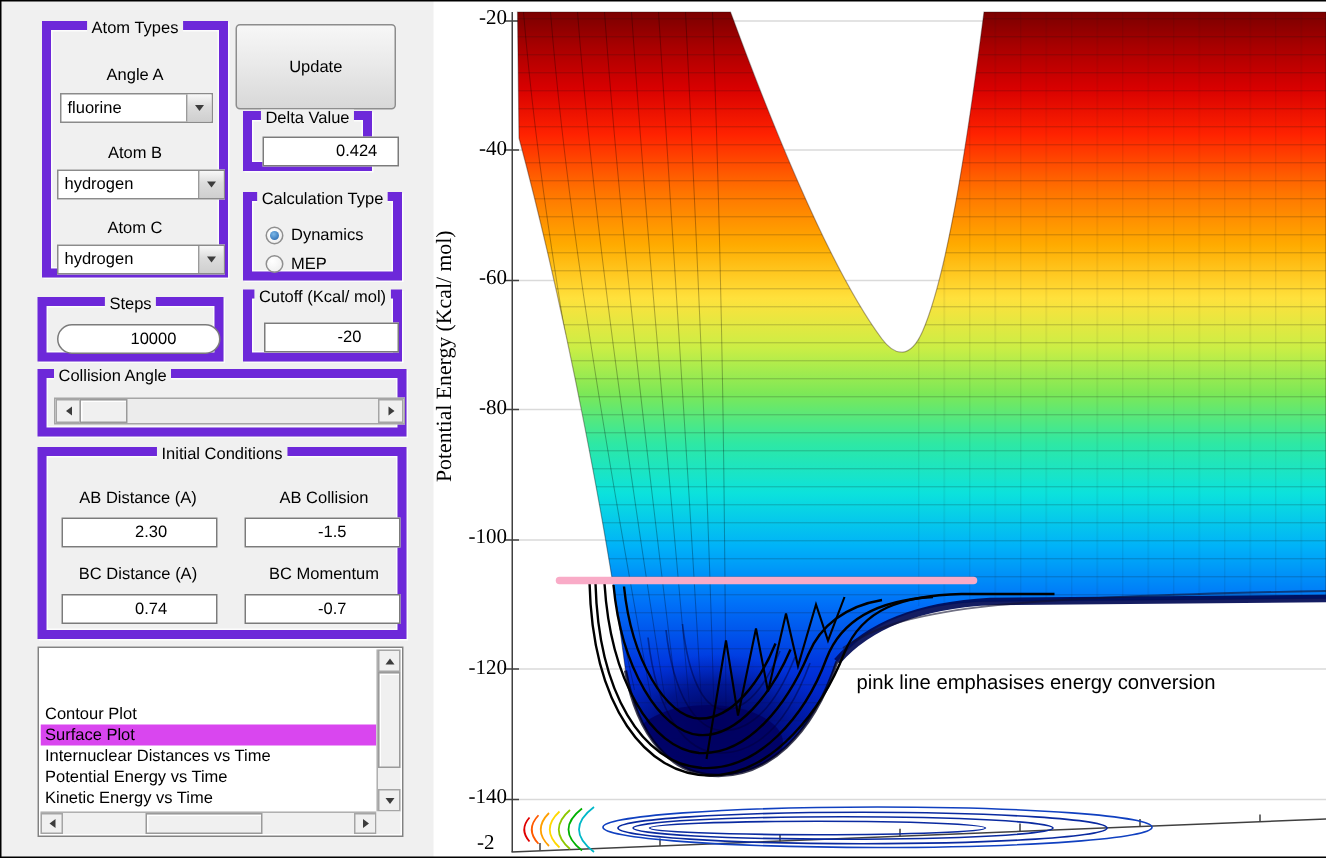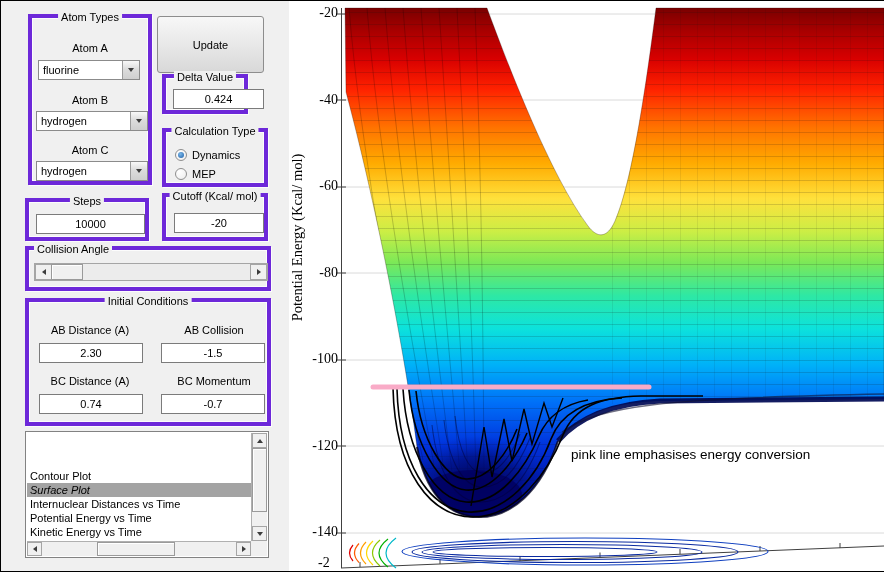--- a/index.html
+++ b/index.html
@@ -4,28 +4,28 @@
 <style>
   *{box-sizing:border-box;margin:0;padding:0;}
   html,body{overflow:hidden;}
   body{width:884px;height:572px;position:relative;background:#fff;
        font-family:"Liberation Sans",sans-serif;font-size:11px;color:#000;}
   .window-border{position:absolute;inset:0;border-top:1px solid #000;border-left:1px solid #000;
        border-bottom:1px solid #000;pointer-events:none;z-index:60;}
 
   
   #panel{position:absolute;left:0;top:0;width:289px;height:572px;background:#f0f0f0;z-index:20;}
-  .group{position:absolute;border:4px solid #6d28d9;box-shadow:inset 0 0 0 1px #fcfcfc,1px 1px 0 #fcfcfc;}
+  .group{position:absolute;border:6px solid #6d28d9;box-shadow:inset 0 0 0 1px #fcfcfc,1px 1px 0 #fcfcfc;}
   .group-title{position:absolute;top:-7px;left:50%;transform:translateX(-50%);
        background:#f0f0f0;padding:0 3px;white-space:nowrap;}
   .group-title.left{left:5px;transform:none;}
   .lbl{position:absolute;white-space:nowrap;}
   .lbl.c{text-align:center;}
-  .edit{position:absolute;background:#fff;border:1px solid #7b7b7b;text-align:center;
-       font:11px "Liberation Sans",sans-serif;height:20px;}
+  .edit{position:absolute;background:#fff;border:1px solid #7b7b7b;
+       font:11px "Liberation Sans",sans-serif;height:20px;padding-left:48px;}
   .combo{position:absolute;height:20px;background:#fff;border:1px solid #8b8b8b;}
   .combo-text{position:absolute;left:4px;top:3px;}
   .combo-btn{position:absolute;right:0;top:0;bottom:0;width:17px;
        background:linear-gradient(#f8f8f8,#dcdcdc 45%,#cfcfcf);border-left:1px solid #9b9b9b;
        display:flex;align-items:center;justify-content:center;}
   .tri-d{width:0;height:0;border-left:3.5px solid transparent;border-right:3.5px solid transparent;border-top:4px solid #3c3c3c;}
   .tri-u{width:0;height:0;border-left:3.5px solid transparent;border-right:3.5px solid transparent;border-bottom:4px solid #3c3c3c;}
   .tri-l{width:0;height:0;border-top:3.5px solid transparent;border-bottom:3.5px solid transparent;border-right:4px solid #3c3c3c;}
   .tri-r{width:0;height:0;border-top:3.5px solid transparent;border-bottom:3.5px solid transparent;border-left:4px solid #3c3c3c;}
   .btn{position:absolute;background:linear-gradient(#f7f7f7,#eaeaea 45%,#d8d8d8);
@@ -34,21 +34,21 @@
        background:radial-gradient(circle at 35% 30%,#fff,#ececec);}
   .radio.checked::after{content:"";position:absolute;left:2px;top:2px;width:6px;height:6px;border-radius:50%;
        background:radial-gradient(circle at 40% 35%,#7ab7e8,#1e5fa8);}
   .sbar{position:absolute;background:#ececec;border:1px solid #a5a5a5;}
   .sb-btn{position:absolute;background:#f0f0f0;border:1px solid #a5a5a5;display:flex;align-items:center;justify-content:center;}
   .sb-thumb{position:absolute;background:#f0f0f0;border:1px solid #9a9a9a;box-shadow:inset 1px 1px 0 #fff;}
 
   .listbox{position:absolute;left:25px;top:431px;width:244px;height:127px;background:#fff;border:1px solid #828282;}
   .list-items{position:absolute;left:1px;top:1px;right:17px;bottom:16px;overflow:hidden;margin-top:36px;}
   .list-item{height:14px;line-height:14px;padding-left:3px;white-space:nowrap;overflow:hidden;}
-  .list-item.selected{background:#a3a3a3;font-style:italic;}
+  .list-item.selected{background:#d946ef;}
   .vscroll{position:absolute;top:1px;right:1px;bottom:16px;width:16px;background:#f0f0f0;border-left:1px solid #b0b0b0;}
   .hscroll{position:absolute;left:1px;bottom:1px;right:17px;height:15px;background:#f0f0f0;border-top:1px solid #b0b0b0;}
   .sb-corner{position:absolute;right:1px;bottom:1px;width:16px;height:15px;background:#f0f0f0;}
 
   
   .ytick{position:absolute;width:42px;text-align:right;font:14px "Liberation Serif",serif;z-index:5;}
   #ylabel{position:absolute;left:187px;top:229px;width:220px;text-align:center;transform:rotate(-90deg);
        font:14.5px "Liberation Serif",serif;z-index:5;}
   #xtick{position:absolute;left:318px;top:555px;font:14px "Liberation Serif",serif;z-index:5;}
   #anno{position:absolute;left:571px;top:447px;font:13.5px "Liberation Sans",sans-serif;z-index:6;}
@@ -185,21 +185,21 @@
 <div class="ytick" style="left:296px;top:351px">-100</div>
 <div class="ytick" style="left:296px;top:438px">-120</div>
 <div class="ytick" style="left:296px;top:524px">-140</div>
 <div id="xtick">-2</div>
 <div id="anno">pink line emphasises energy conversion</div>
 
 <div id="panel">
 
   <div class="group" style="left:28px;top:14px;width:124px;height:171px">
     <span class="group-title">Atom Types</span>
-    <div class="lbl c" style="left:0;top:24px;width:100%">Atom A</div>
+    <div class="lbl c" style="left:0;top:24px;width:100%">Angle A</div>
     <div class="combo" style="left:6px;top:42px;width:102px">
       <span class="combo-text">fluorine</span>
       <span class="combo-btn">
           <span class="tri-d"></span>
         </span>
     </div>
     <div class="lbl c" style="left:0;top:76px;width:100%">Atom B</div>
     <div class="combo" style="left:4px;top:93px;width:112px">
       <span class="combo-text">hydrogen</span>
       <span class="combo-btn">
@@ -225,21 +225,21 @@
   <div class="group" style="left:162px;top:128px;width:106px;height:59px">
     <span class="group-title">Calculation Type</span>
     <span class="radio checked" style="left:9px;top:17px"></span>
     <div class="lbl" style="left:26px;top:17px">Dynamics</div>
     <span class="radio" style="left:9px;top:36px"></span>
     <div class="lbl" style="left:26px;top:36px">MEP</div>
   </div>
 
   <div class="group" style="left:25px;top:198px;width:124px;height:43px">
     <span class="group-title">Steps</span>
-    <input class="edit" style="left: 7px; top: 12px; width: 109px;" value="10000">
+    <input class="edit" style="left: 7px; top: 12px; width: 109px; border-radius: 10px;" value="10000">
   </div>
 
   <div class="group" style="left:162px;top:193px;width:106px;height:48px">
     <span class="group-title">Cutoff (Kcal/ mol)</span>
     <input class="edit" style="left: 8px; top: 16px; width: 90px;" value="-20">
   </div>
 
   <div class="group" style="left:25px;top:246px;width:246px;height:45px">
     <span class="group-title left">Collision Angle</span>
     <div class="sbar" style="left:5px;top:13px;width:234px;height:18px">

